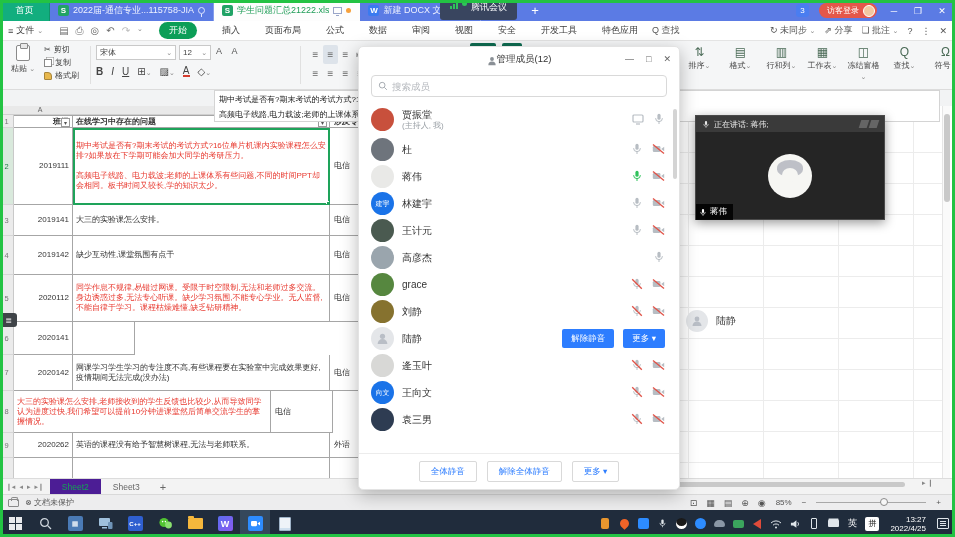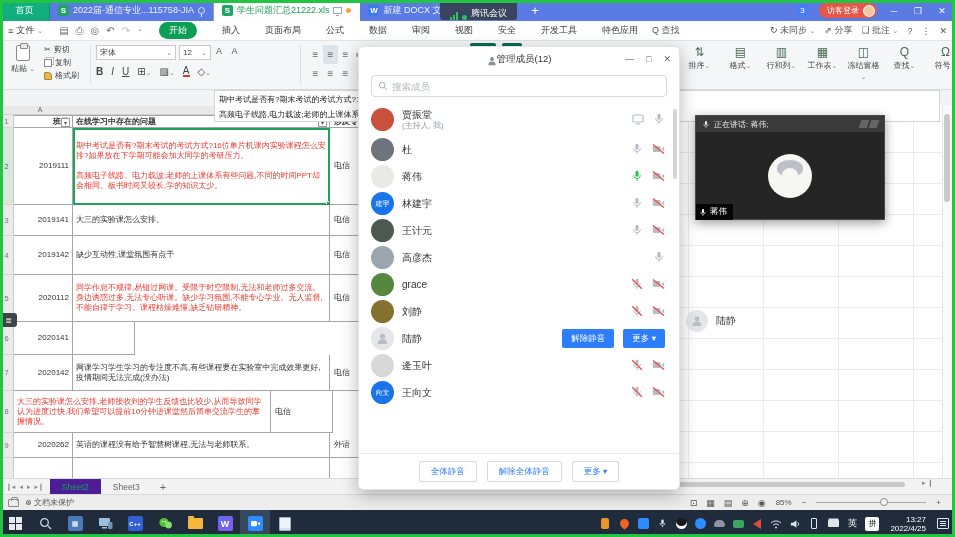--- a/index.html
+++ b/index.html
@@ -15,21 +15,21 @@
 .doc-tab{display:flex;align-items:center;gap:4px;padding:0 8px;max-width:178px;color:#eef1ff;font-size:9px;border-right:1px solid rgba(255,255,255,.25);cursor:default}
 .doc-tab.active{background:#fdfdfd;color:#1f9d57}
 .tab-app-icon{width:11px;height:11px;border-radius:2px;color:#fff;font-size:8px;font-weight:bold;display:flex;align-items:center;justify-content:center;flex:none}
 .ic-s{background:#21a366}.ic-w{background:#3a7af0}
 .tab-label{white-space:nowrap;overflow:hidden;text-overflow:ellipsis}
 .tab-pin{width:7px;height:7px;border:1px solid #dfe5ff;border-radius:50%;position:relative;flex:none}
 .tab-pin::after{content:"";position:absolute;left:2px;top:6px;width:1px;height:3px;background:#dfe5ff}
 .tab-monitor{width:9px;height:7px;border:1px solid #9aa6c9;position:relative;flex:none}
 .tab-monitor::after{content:"";position:absolute;left:2px;top:7px;width:3px;height:1px;background:#9aa6c9}
 .tab-dot{width:5px;height:5px;border-radius:50%;background:#f6a13c;flex:none}
-.meeting-pill{position:absolute;left:440px;top:1px;height:19px;background:#39455f;border-radius:3px;display:flex;align-items:flex-end;gap:4px;padding:0 10px;color:#fff;z-index:40}
+.meeting-pill{position:absolute;left:440px;top:1px;height:19px;background:#39455f;border-radius:3px;display:flex;align-items:flex-start;gap:4px;padding:0 10px;color:#fff;z-index:40}
 .sig{display:flex;align-items:flex-end;gap:1px;height:8px}
 .sig i{display:block;width:2px;background:#2fc25b}
 .sig i:nth-child(1){height:3px}.sig i:nth-child(2){height:5px}.sig i:nth-child(3){height:8px}
 .dot-green{width:5px;height:5px;border-radius:50%;background:#2fc25b}
 .new-tab{position:absolute;left:525px;top:0;width:20px;height:21px;color:#fff;font-size:13px;display:flex;align-items:center;justify-content:center}
 .tb-right{position:absolute;right:6px;top:0;height:21px;display:flex;align-items:center;gap:10px}
 .msg-badge{background:#4a7df0;color:#fff;font-size:8px;min-width:13px;height:13px;border-radius:3px;display:flex;align-items:center;justify-content:center}
 .login-pill{background:#e4574a;color:#fff;border-radius:9px;height:15px;display:flex;align-items:center;gap:4px;padding:0 2px 0 8px;font-size:8px}
 .login-avatar{width:12px;height:12px;border-radius:50%;background:#f3c8a0;border:1px solid #fff}
 .wctl{color:#fff;font-size:9px;width:14px;text-align:center}
@@ -726,20 +726,42 @@
                 <line x1="6" y1="8.8" x2="6" y2="11" stroke="#b7bdc3"></line>
                 <line x1="1.2" y1="1.2" x2="10.8" y2="10.8" stroke="#e05247" stroke-width="1.3"></line>
               </svg></span>
             <span><svg width="13" height="12" viewBox="0 0 13 12">
                 <rect x="0.8" y="3" width="7.6" height="6" rx="1.2" fill="#b7bdc3"></rect>
                 <path d="M9.2 6 12.2 3.8v4.4L9.2 6z" fill="#b7bdc3"></path>
                 <line x1="1" y1="1.6" x2="12" y2="10.6" stroke="#e05247" stroke-width="1.3"></line>
               </svg></span>
           </span>
   </div>
+        <div class="m-row">
+    <span class="m-avatar" style="background: rgb(46, 60, 82);">
+            <span class="m-avatar-text"></span>
+          </span>
+    <span class="m-texts">
+      <span class="m-name">袁三男</span>
+
+    </span>
+    <span class="m-icons">
+            <span><svg width="12" height="12" viewBox="0 0 12 12">
+                <rect x="4.4" y="0.8" width="3.2" height="6" rx="1.6" fill="#b7bdc3"></rect>
+                <path d="M2.6 5.2a3.4 3.4 0 0 0 6.8 0" fill="none" stroke="#b7bdc3"></path>
+                <line x1="6" y1="8.8" x2="6" y2="11" stroke="#b7bdc3"></line>
+                <line x1="1.2" y1="1.2" x2="10.8" y2="10.8" stroke="#e05247" stroke-width="1.3"></line>
+              </svg></span>
+            <span><svg width="13" height="12" viewBox="0 0 13 12">
+                <rect x="0.8" y="3" width="7.6" height="6" rx="1.2" fill="#b7bdc3"></rect>
+                <path d="M9.2 6 12.2 3.8v4.4L9.2 6z" fill="#b7bdc3"></path>
+                <line x1="1" y1="1.6" x2="12" y2="10.6" stroke="#e05247" stroke-width="1.3"></line>
+              </svg></span>
+          </span>
+  </div>
       </div>
     <div class="p-scroll"></div>
     <div class="p-footer" id="panel-footer">
         <button class="pf-btn">全体静音</button>
         <button class="pf-btn">解除全体静音</button>
         <button class="pf-btn">更多 ▾</button>
       </div>
   </div>
 
   <div class="video">

